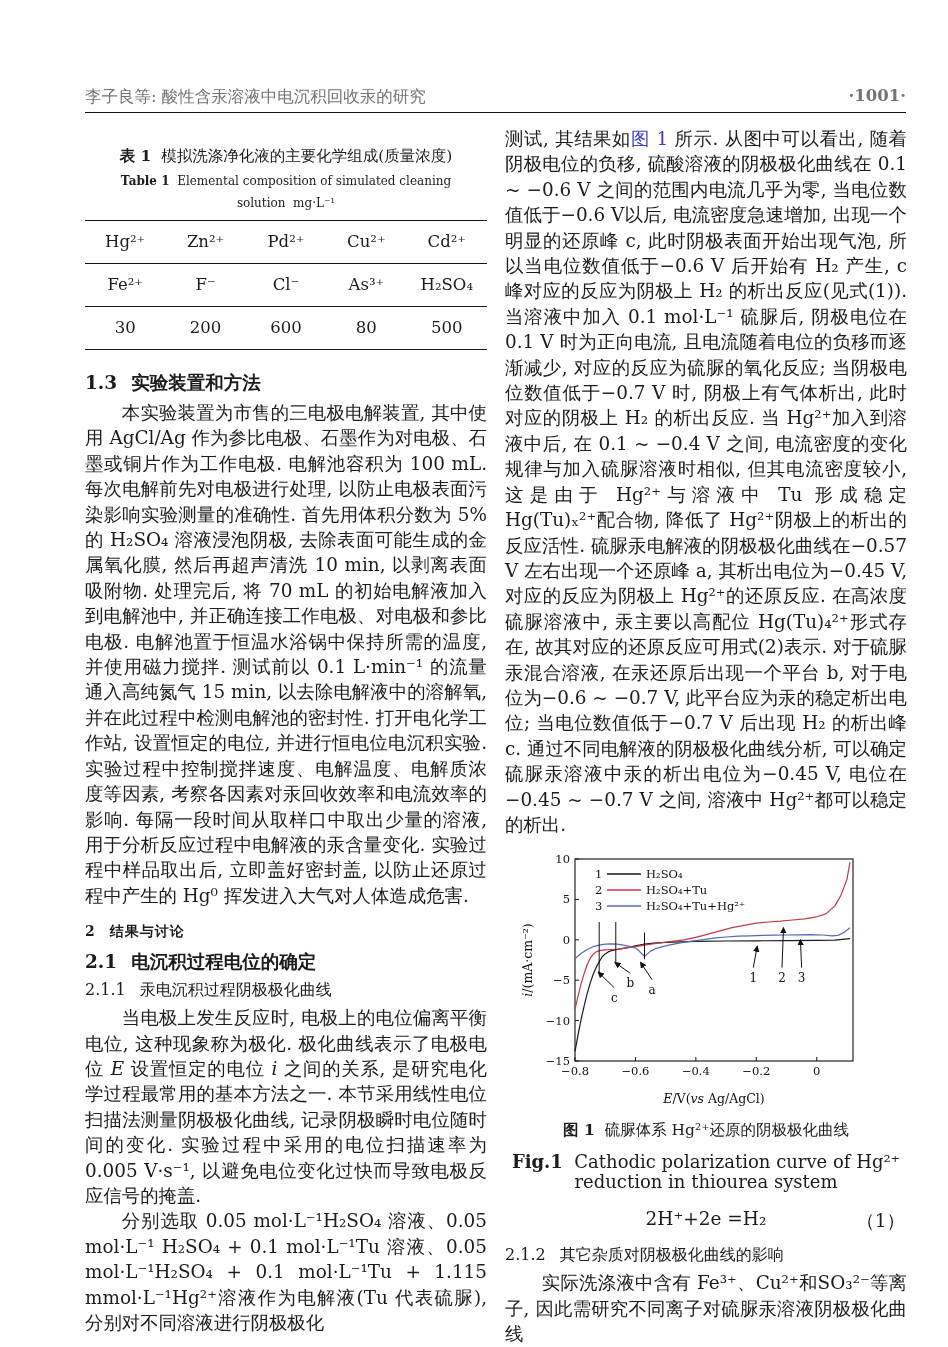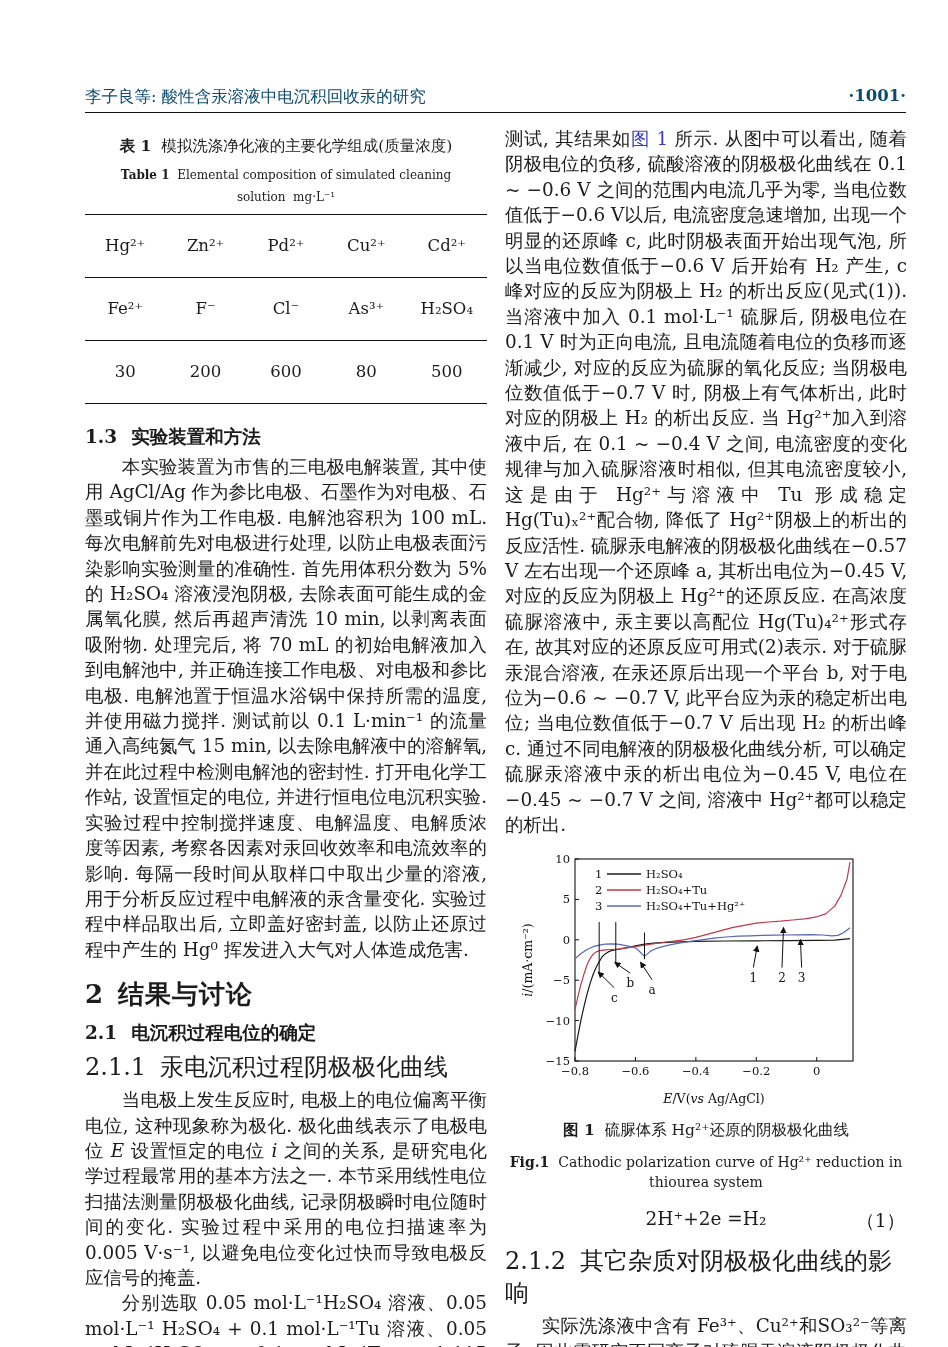--- a/index.html
+++ b/index.html
@@ -4,56 +4,56 @@
 <style>
   html,body{margin:0;padding:0;}
   body{
     width:948px;height:1347px;background:#ffffff;position:relative;overflow:hidden;
     font-family:"DejaVu Serif","Liberation Serif",serif;color:#1c1c1c;
     -webkit-font-smoothing:antialiased;
   }
   .page{position:absolute;inset:0;}
   
   .runhead{position:absolute;left:85px;right:42px;top:86px;display:flex;justify-content:space-between;
-    font-size:16.5px;color:#0c4a6e;}
+    font-size:16.5px;color:#737373;}
   .runhead .pageno{font-weight:bold;}
   .headrule{position:absolute;left:85px;right:42px;top:112px;border-top:1.6px solid #111;}
   
   .col{position:absolute;top:126px;width:402px;}
   .col-left{left:85px;}
   .col-right{left:505px;}
   
-  .tcap{ text-align:center;font-size:15.5px;line-height:32px;margin:4px 0 2px 0;}
+  .tcap{ text-align:center;font-size:15.5px;line-height:24px;margin:18px 0 2px 0;}
   .tcap .b{font-weight:bold;}
   .tcap-en{text-align:center;font-size:12px;line-height:22px;margin:2px 0 6px 0;}
   .tcap-en .b{font-weight:bold;}
   
   table.t1{width:100%;border-collapse:collapse;font-size:16.5px;}
-  table.t1 td{width:20%;text-align:center;padding:20px 0;line-height:22px;}
+  table.t1 td{width:20%;text-align:center;padding:10px 0;line-height:22px;}
   tr.r-top td{border-top:1.6px solid #111;}
   tr.r-h td{border-bottom:1px solid #111;}
   tr.r-dbl td{border-bottom:3px double #111;}
   tr.r-last td{border-bottom:1.6px solid #111;}
   
-  .h-big{font-size:26px;font-weight:bold;margin:15px 0 0 0;letter-spacing:1px;}
+  .h-big{font-size:14px;font-weight:bold;margin:15px 0 0 0;letter-spacing:1px;}
   .h-sub{font-size:18.5px;font-weight:bold;margin:8px 0 5px 0;}
-  .h-sub3{font-size:24px;font-weight:normal;margin:6px 0 4px 0;}
+  .h-sub3{font-size:16px;font-weight:normal;margin:6px 0 4px 0;}
   .hnum{margin-right:14px;}
   
   p.body{font-size:18.4px;line-height:25.4px;text-align:justify;margin:0;}
   p.indent{text-indent:2em;}
   .link{color:#3b3bc8;}
   .i{font-style:italic;}
   
   .figure{margin-top:10px;}
   .figwrap{margin-left:14px;}
   svg.chart{display:block;}
   .fcap{text-align:center;font-size:15.5px;line-height:21px;margin:10px 0 11px 0;}
   .fcap .b{font-weight:bold;}
-  .fcap-en{text-align:center;font-size:14px;line-height:20px;margin:0 0 8px 0;}
+  .fcap-en{text-align:center;font-size:18px;line-height:20px;margin:0 0 8px 0;}
   .fcap-en .b{font-weight:bold;}
   
   .equation{position:relative;text-align:center;font-size:18.5px;margin:16px 0;}
   .equation .eq-num{position:absolute;right:2px;top:0;}
   .h13-gap{margin-top:20px;}
 </style>
 </head>
 <body>
 
 <div class="page">

